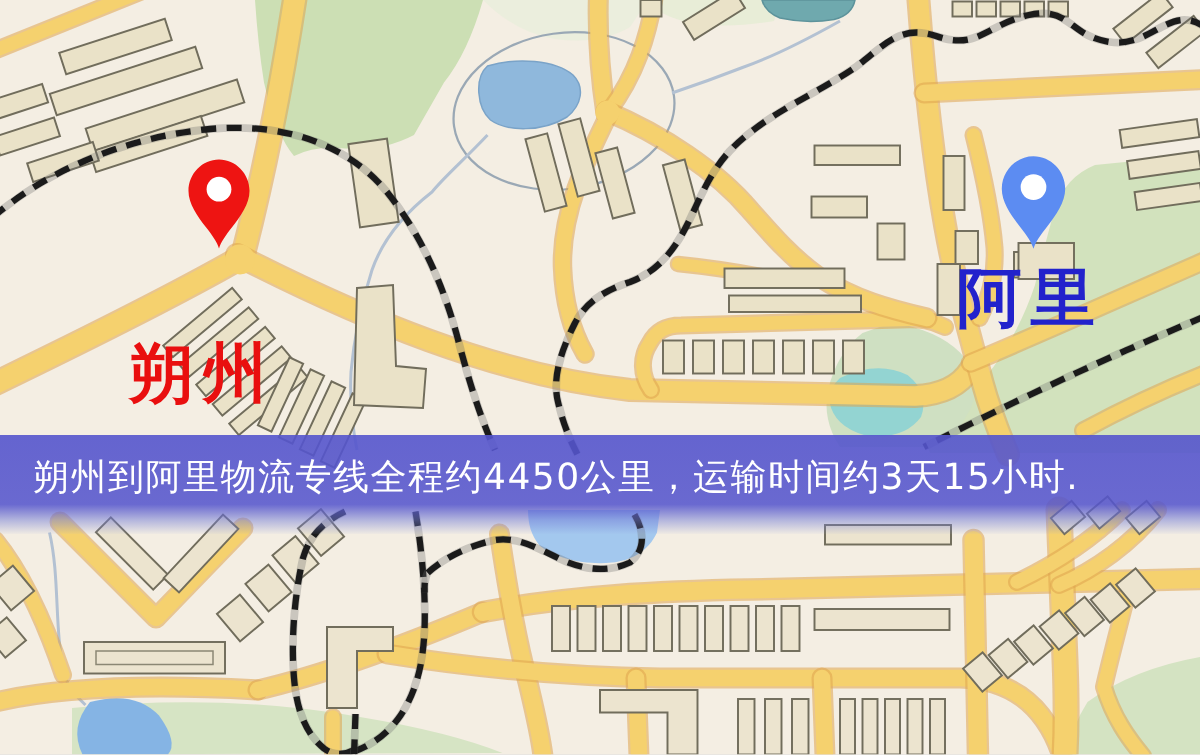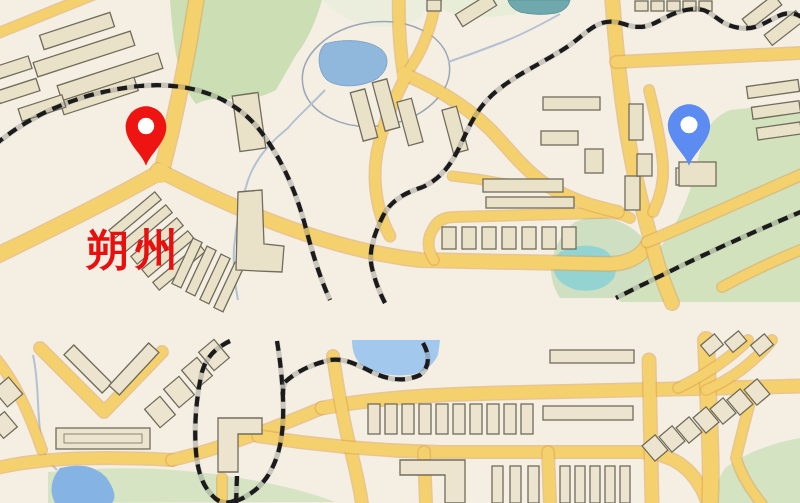--- a/index.html
+++ b/index.html
@@ -278,30 +278,34 @@
         <use href="#w4" class="rw-d"></use>
       <use href="#w5" class="rw-u"></use>
         <use href="#w5" class="rw-d"></use>
       <use href="#w6" class="rw-u"></use>
         <use href="#w6" class="rw-d"></use>
       <use href="#w7" class="rw-u"></use>
         <use href="#w7" class="rw-d"></use>
     </g>
   </svg>
 
+  <div class="banner">
+    <span>朔州到阿里物流专线全程约4450公里，运输时间约3天15小时.</span>
+  </div>
 
   <div class="pin" style="left:124px;top:104px;">
     <svg width="44" height="64" viewBox="0 0 40 56">
       <path d="M20,1 C10,1 1.5,9.5 1.5,20 C1.5,28 7,35.5 12,42 C16,47 19,51.5 20,55 C21,51.5 24,47 28,42 C33,35.5 38.5,28 38.5,20 C38.5,9.5 30,1 20,1 Z" fill="#ee1412"></path>
       <circle cx="20" cy="19" r="7.5" fill="#ffffff"></circle>
     </svg>
   </div>
 
   <div class="pin" style="left:666px;top:103px;">
     <svg width="46" height="64" viewBox="0 0 40 56">
       <path d="M20,1 C10,1 1.5,9.5 1.5,20 C1.5,28 7,35.5 12,42 C16,47 19,51.5 20,55 C21,51.5 24,47 28,42 C33,35.5 38.5,28 38.5,20 C38.5,9.5 30,1 20,1 Z" fill="#5c8cf2"></path>
       <circle cx="20" cy="19" r="7.5" fill="#ffffff"></circle>
     </svg>
   </div>
 
   <div class="city-label origin-label">朔州</div>
+  <div class="city-label destination-label">阿里</div>
 
 </div>
 
 </body></html>

